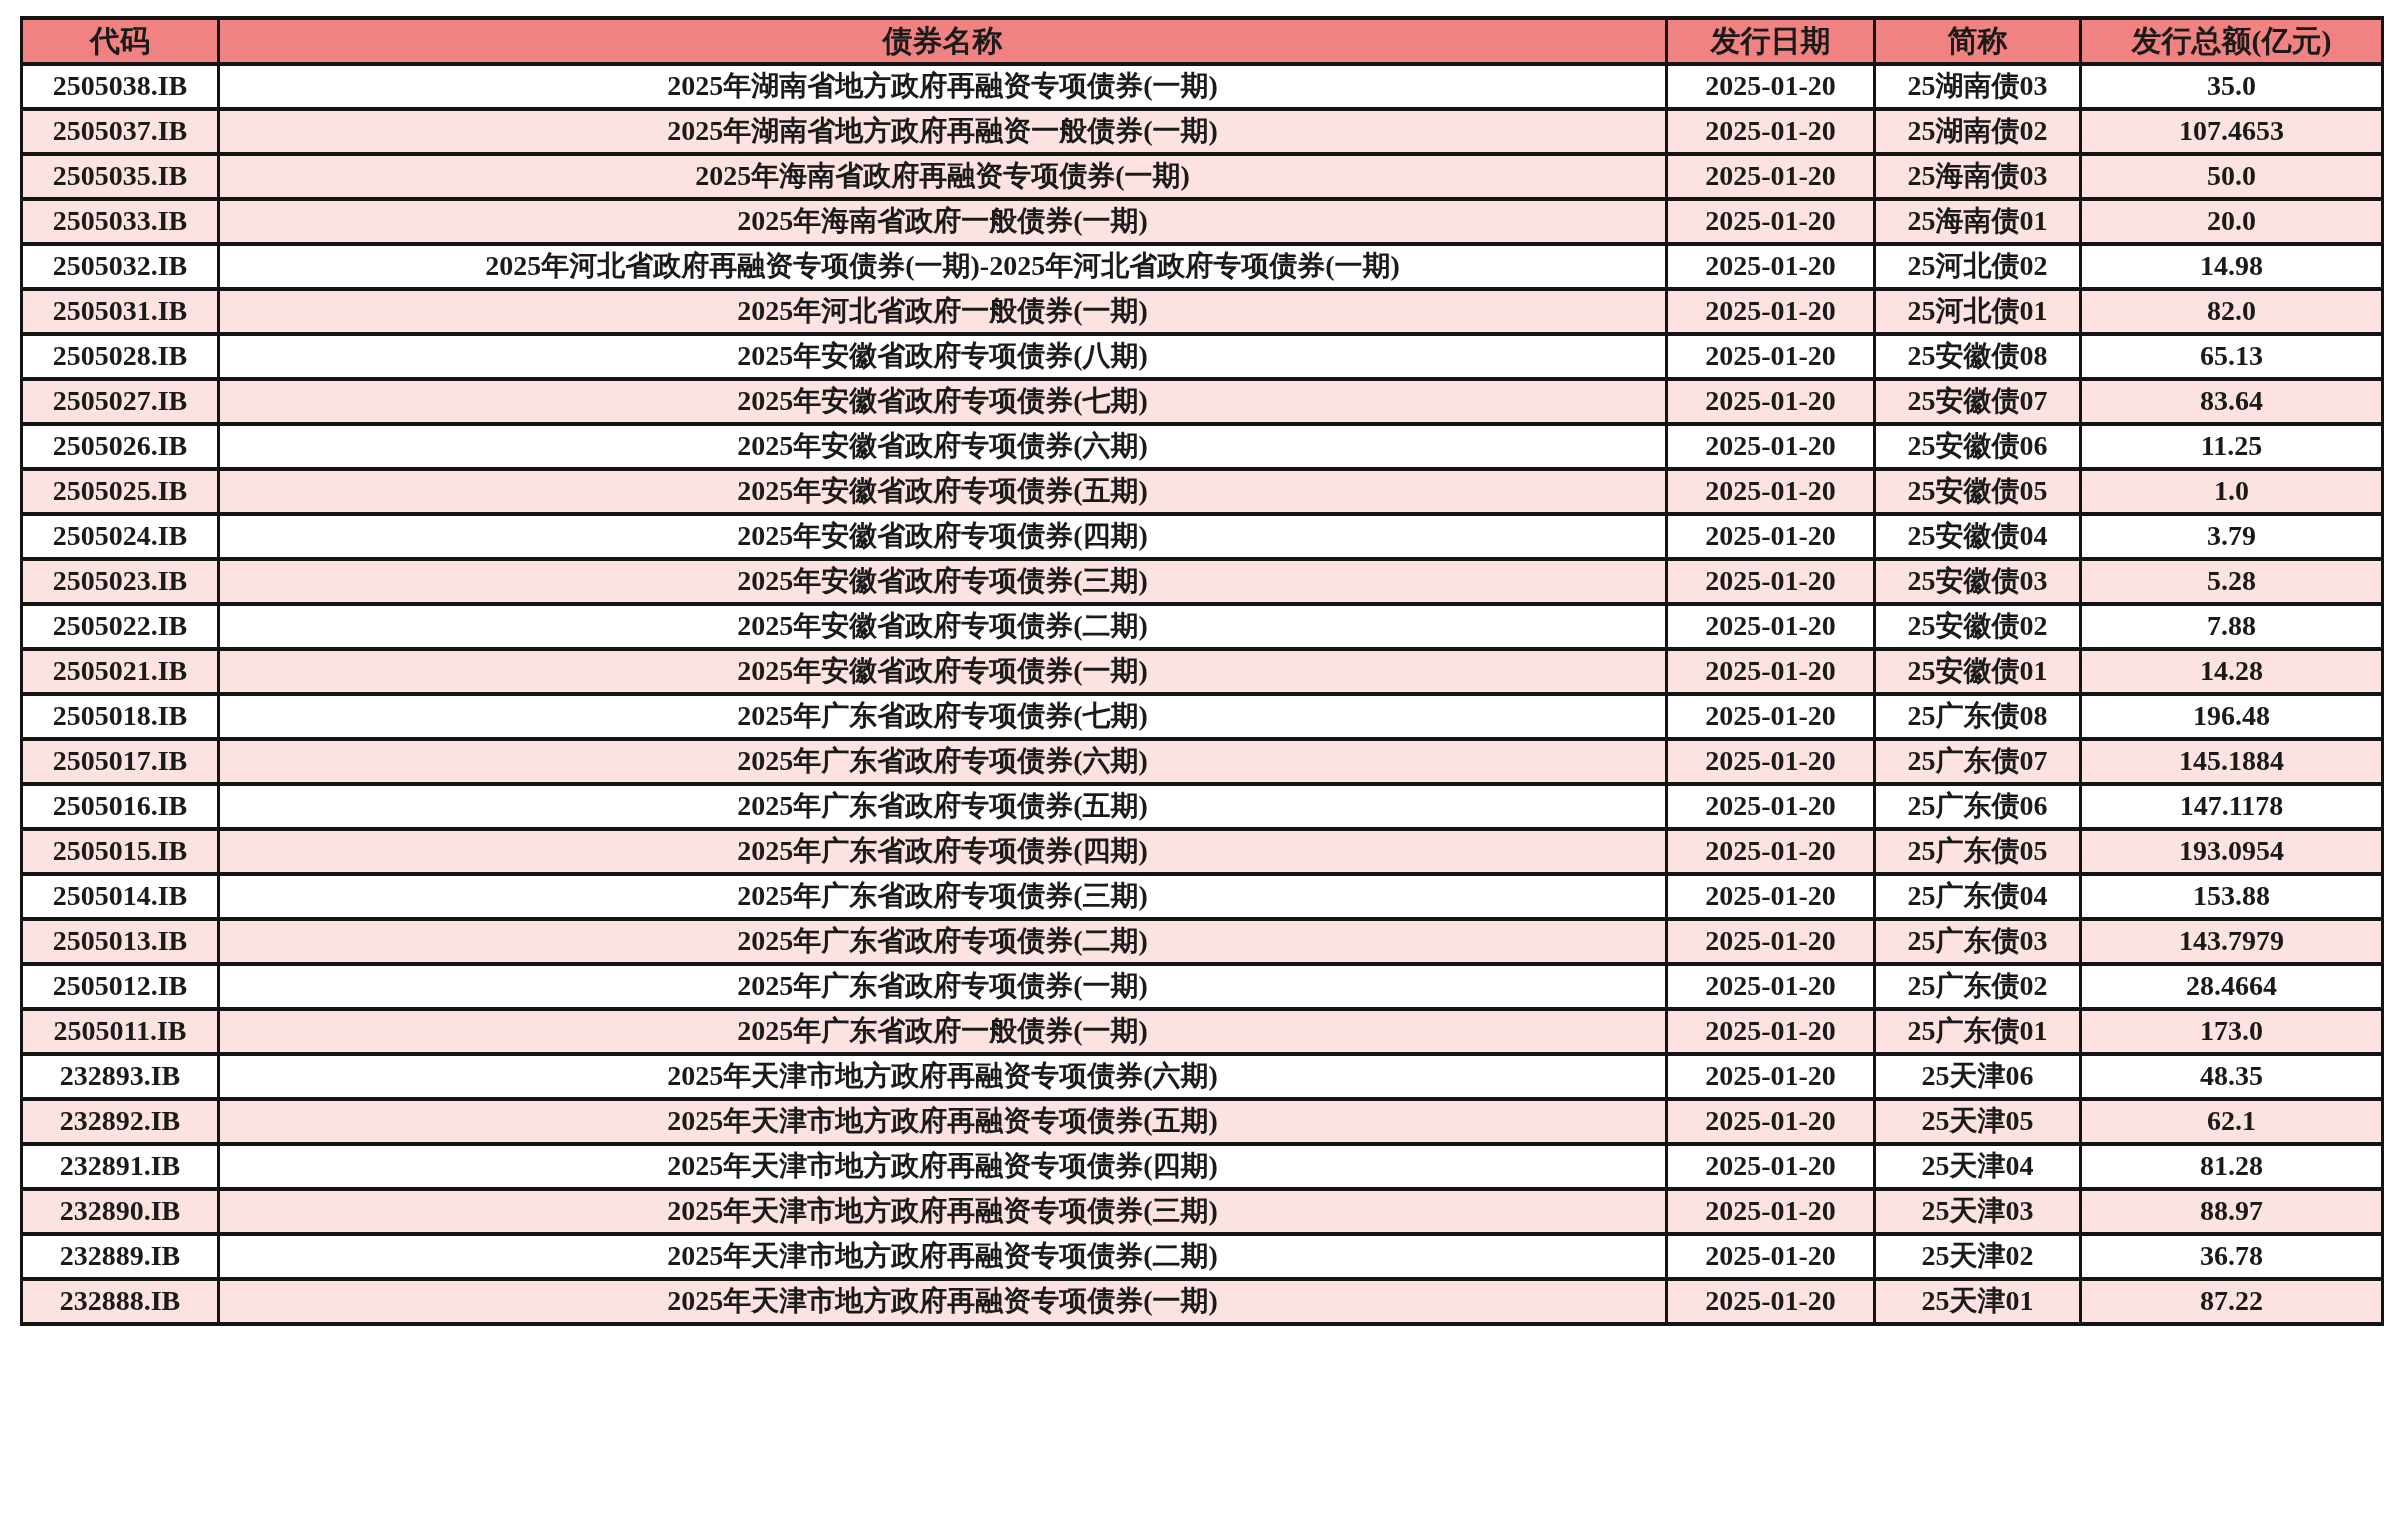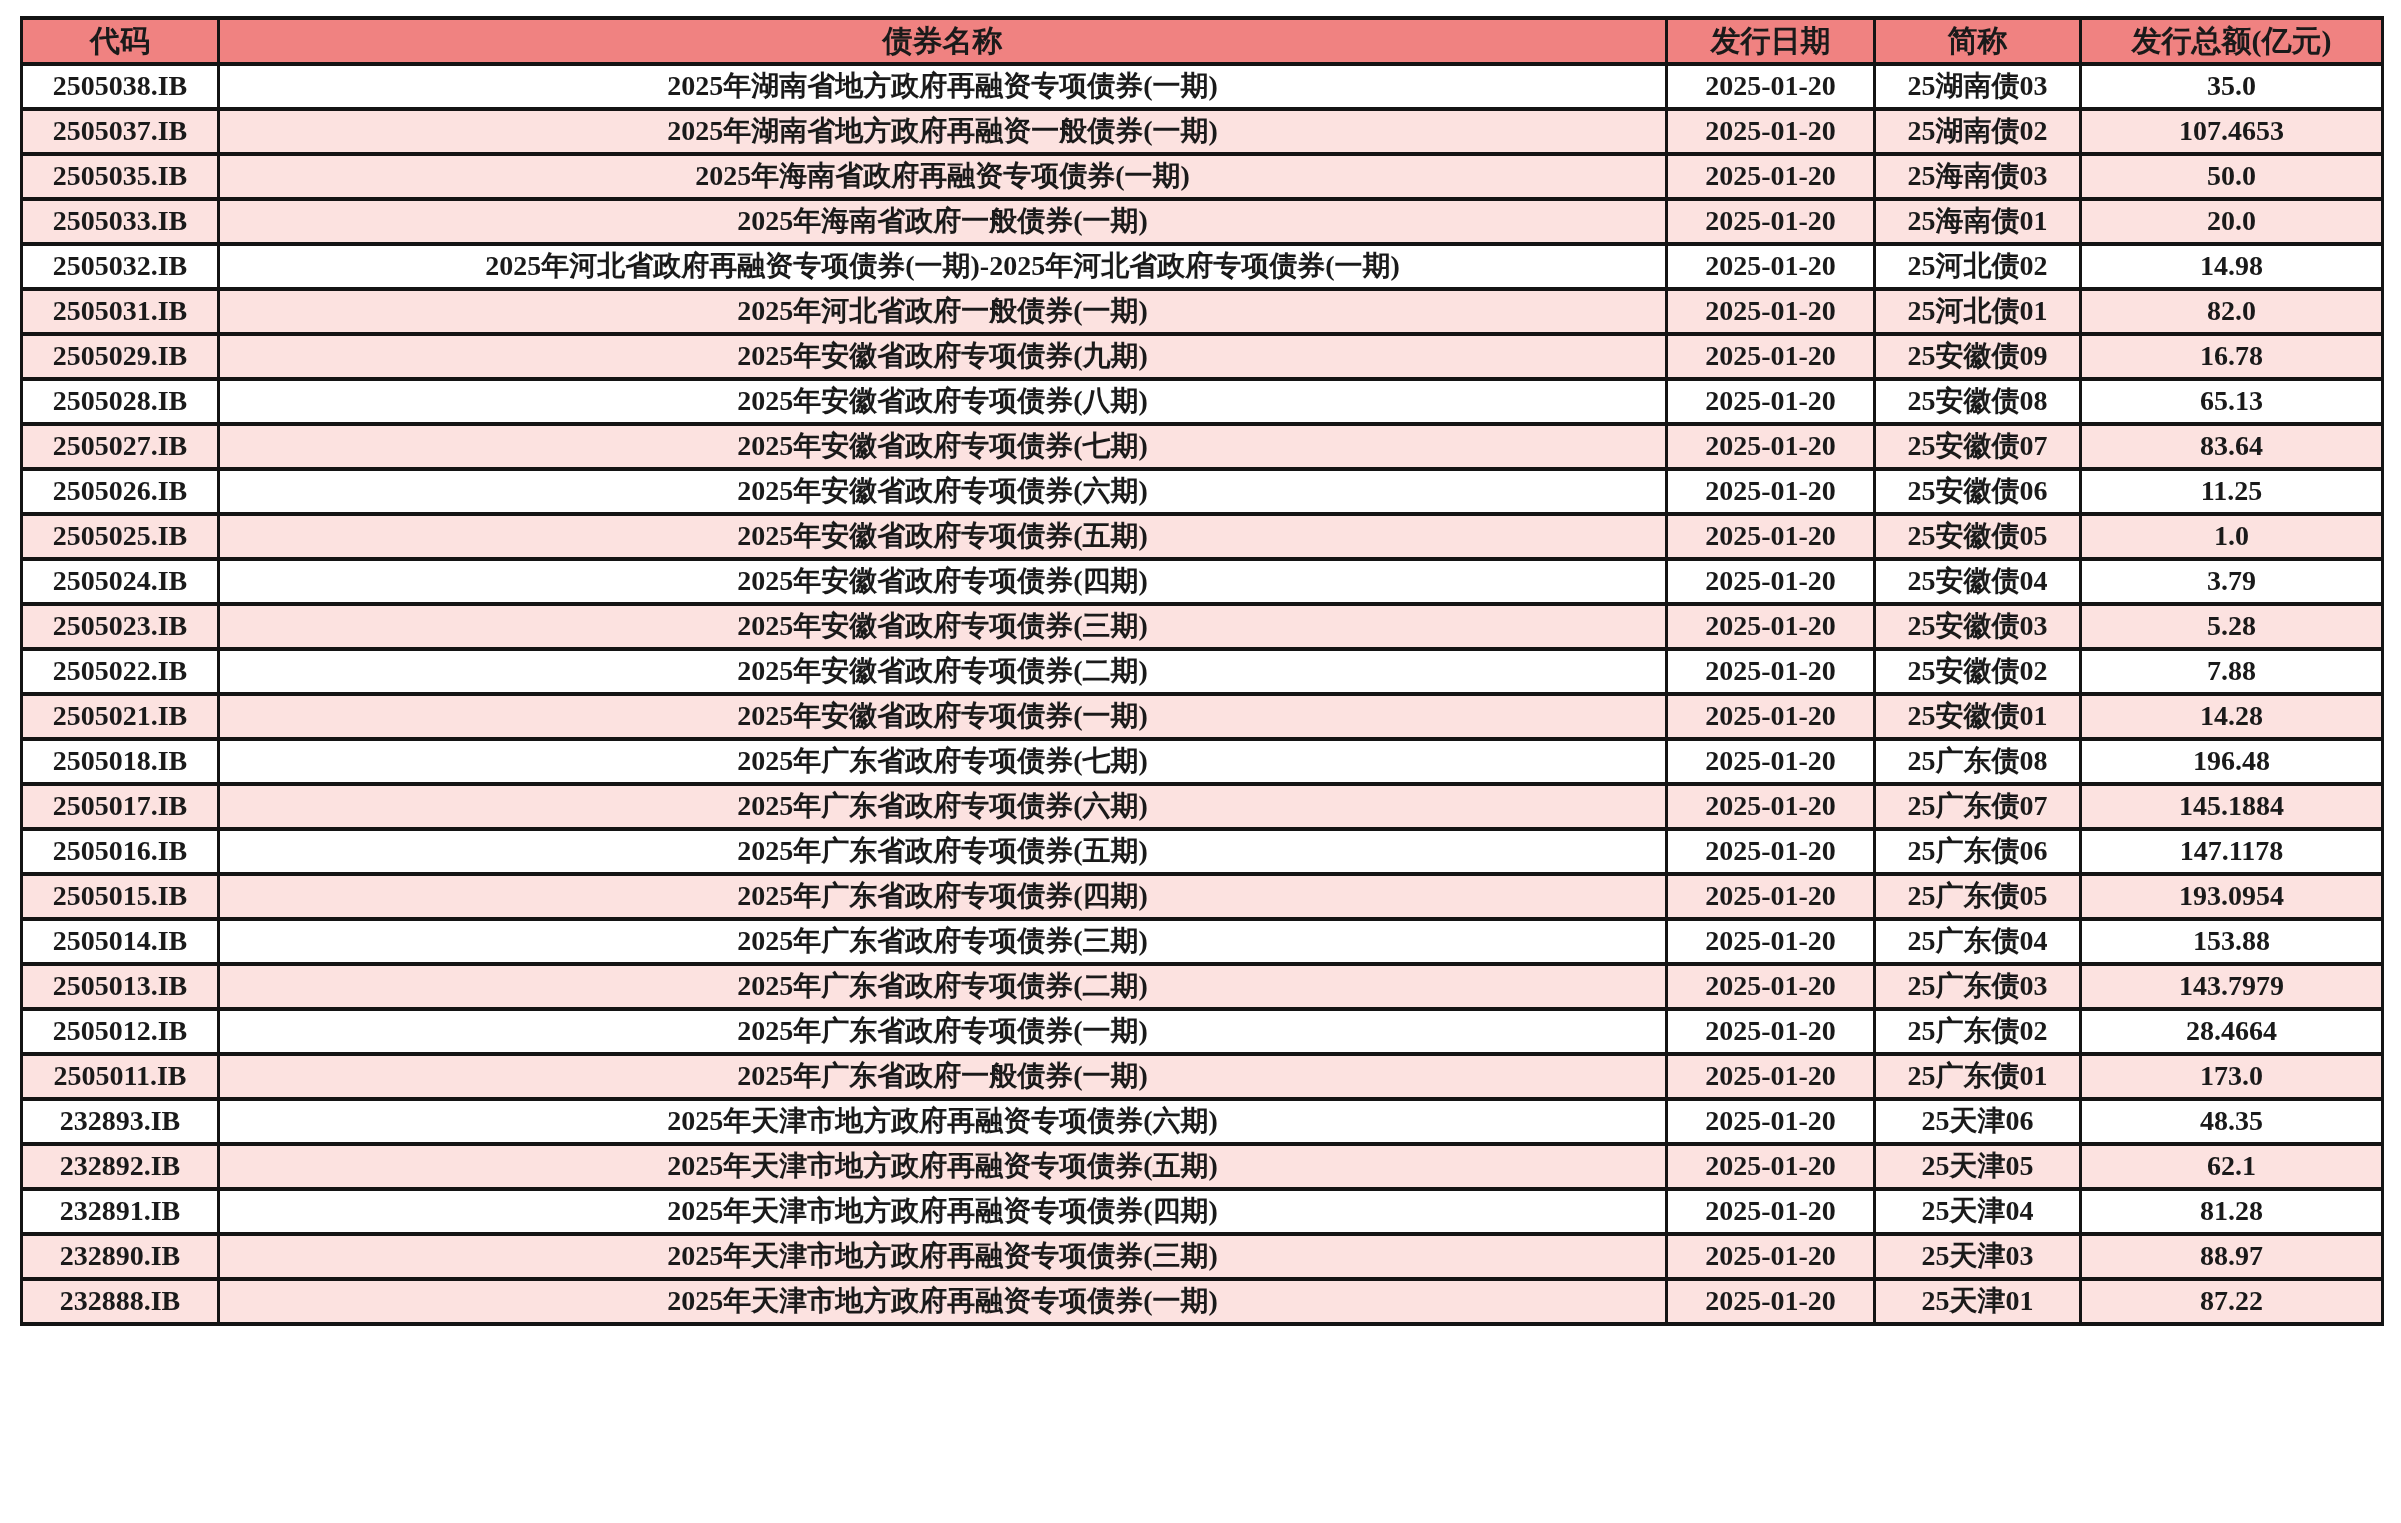--- a/index.html
+++ b/index.html
@@ -110,27 +110,20 @@
         <td>25河北债02</td>
         <td>14.98</td>
       </tr>
       <tr class="alt">
         <td>2505031.IB</td>
         <td>2025年河北省政府一般债券(一期)</td>
         <td>2025-01-20</td>
         <td>25河北债01</td>
         <td>82.0</td>
       </tr>
-      <tr class="alt">
-        <td>2505029.IB</td>
-        <td>2025年安徽省政府专项债券(九期)</td>
-        <td>2025-01-20</td>
-        <td>25安徽债09</td>
-        <td>16.78</td>
-      </tr>
       <tr>
         <td>2505028.IB</td>
         <td>2025年安徽省政府专项债券(八期)</td>
         <td>2025-01-20</td>
         <td>25安徽债08</td>
         <td>65.13</td>
       </tr>
       <tr class="alt">
         <td>2505027.IB</td>
         <td>2025年安徽省政府专项债券(七期)</td>
@@ -256,20 +249,27 @@
         <td>2025-01-20</td>
         <td>25天津04</td>
         <td>81.28</td>
       </tr>
       <tr class="alt">
         <td>232890.IB</td>
         <td>2025年天津市地方政府再融资专项债券(三期)</td>
         <td>2025-01-20</td>
         <td>25天津03</td>
         <td>88.97</td>
+      </tr>
+      <tr>
+        <td>232889.IB</td>
+        <td>2025年天津市地方政府再融资专项债券(二期)</td>
+        <td>2025-01-20</td>
+        <td>25天津02</td>
+        <td>36.78</td>
       </tr>
       <tr class="alt">
         <td>232888.IB</td>
         <td>2025年天津市地方政府再融资专项债券(一期)</td>
         <td>2025-01-20</td>
         <td>25天津01</td>
         <td>87.22</td>
       </tr>
     </tbody>
 </table>

